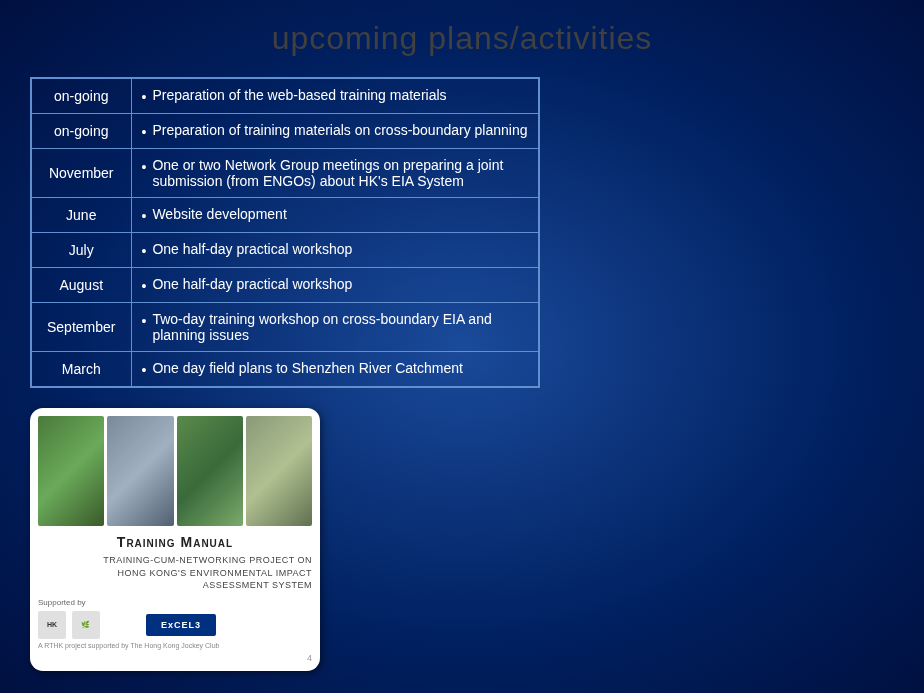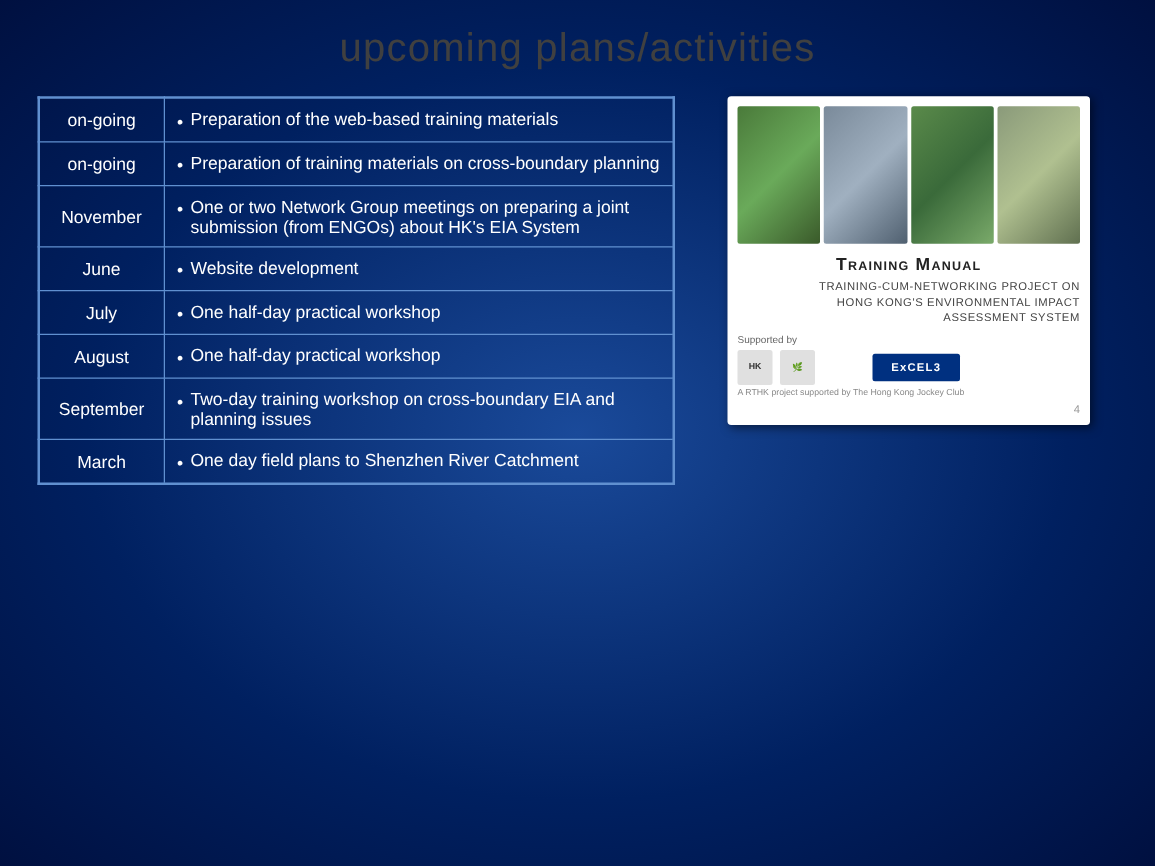--- a/index.html
+++ b/index.html
@@ -22,21 +22,21 @@
       font-size: 32px;
       font-weight: normal;
       letter-spacing: 1px;
       margin-bottom: 20px;
       text-align: center;
       width: 100%;
     }
 
     .content-area {
       display: flex;
-      flex-direction: row;
+      flex-direction: column;
       gap: 20px;
       width: 100%;
       align-items: flex-start;
     }
 
     .table-container {
       flex: 0 0 auto;
       width: 510px;
     }
 
@@ -78,21 +78,21 @@
 
     .image-container {
       flex: 1;
       display: flex;
       justify-content: center;
       align-items: flex-start;
     }
 
     .training-manual-card {
       background: white;
-      border-radius: 3px;
+      border-radius: 13px;
       padding: 8px;
       width: 290px;
       box-shadow: 2px 2px 8px rgba(0,0,0,0.5);
     }
 
     .photos-grid {
       display: grid;
       grid-template-columns: repeat(4, 1fr);
       gap: 3px;
       margin-bottom: 8px;

